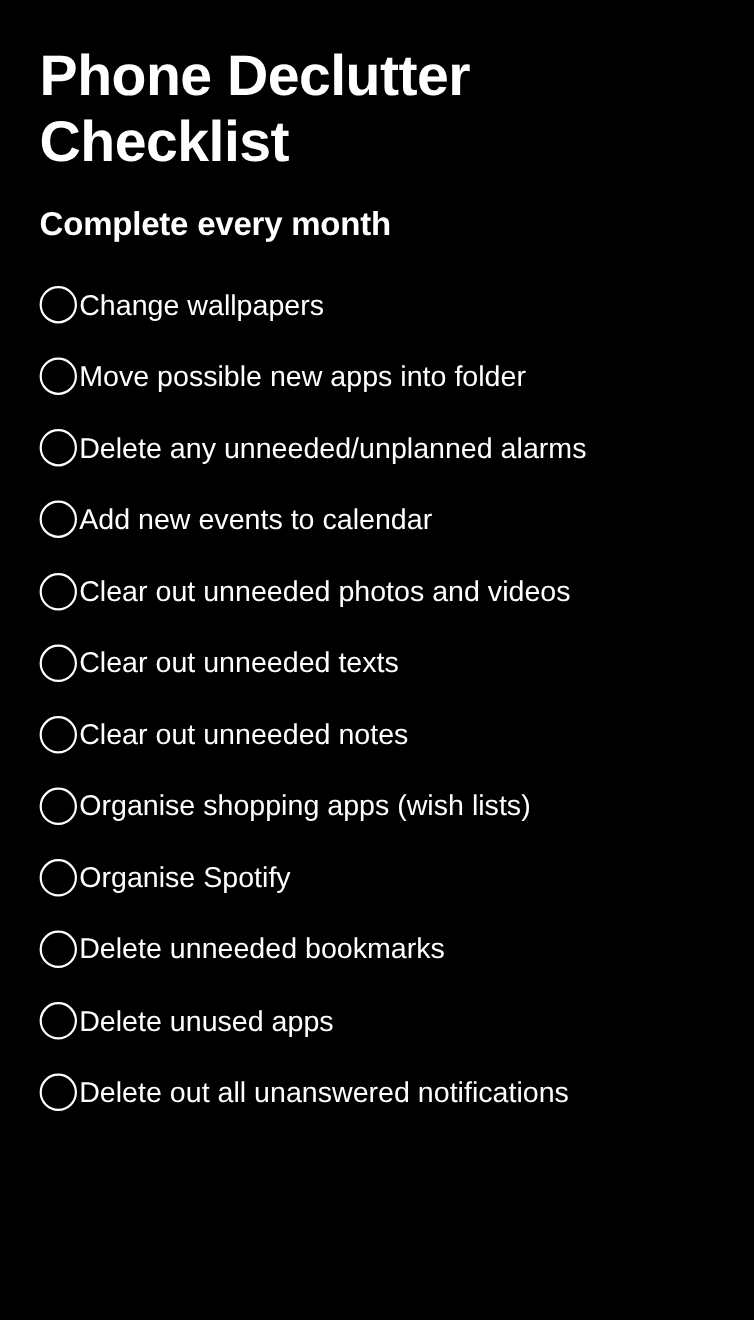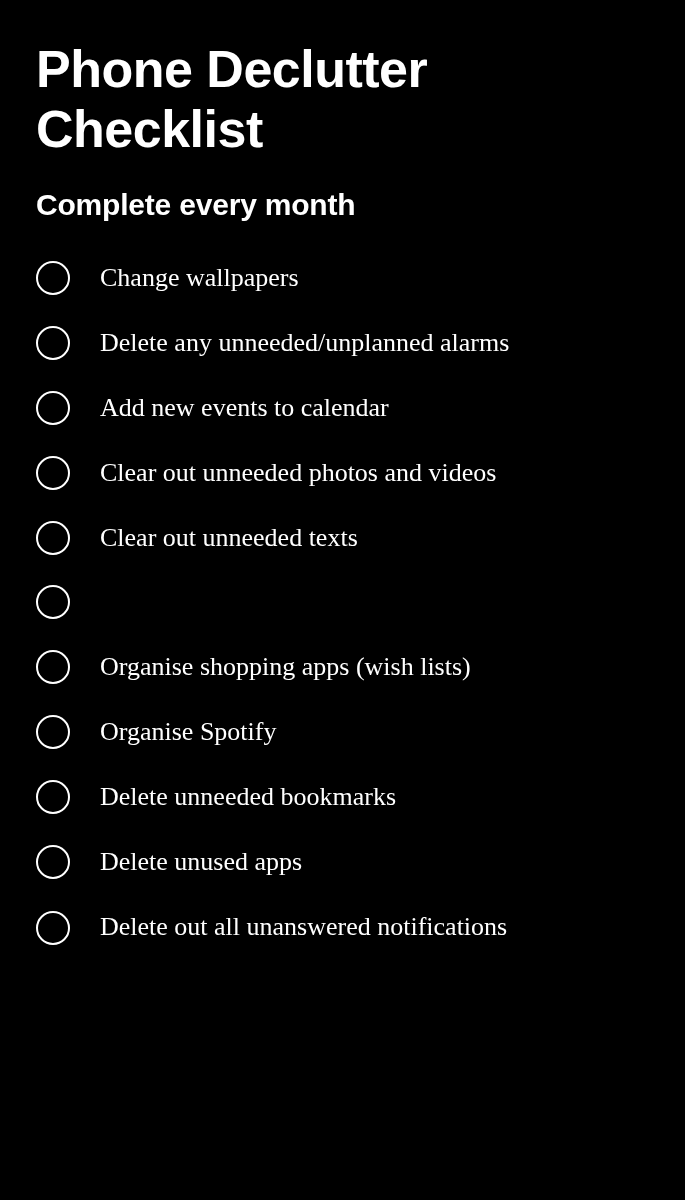--- a/index.html
+++ b/index.html
@@ -34,24 +34,23 @@
 
     .checklist {
       list-style: none;
       display: flex;
       flex-direction: column;
       gap: 0;
     }
 
     .checklist-item {
       display: flex;
-      align-items: flex-end;
+      align-items: center;
       padding: 14px 0;
-      gap: 30px;
-      font-family: Liberation Serif, serif;
+      gap: 2px;
     }
 
     .checkbox {
       width: 34px;
       height: 34px;
       min-width: 34px;
       border-radius: 50%;
       border: 2.5px solid #ffffff;
       background: transparent;
       margin-top: 2px;
@@ -74,36 +73,41 @@
 
 <h2 class="section-heading">Complete every month</h2>
 
 <ul class="checklist" id="checklist-container">
 <li class="checklist-item">
       <div class="checkbox"></div>
       <span class="item-label">Change wallpapers</span>
     </li>
     <li class="checklist-item">
       <div class="checkbox"></div>
+      <span class="item-label">Move possible new apps into folder</span>
+    </li>
+    <li class="checklist-item">
+      <div class="checkbox"></div>
       <span class="item-label">Delete any unneeded/unplanned alarms</span>
     </li>
     <li class="checklist-item">
       <div class="checkbox"></div>
       <span class="item-label">Add new events to calendar</span>
     </li>
     <li class="checklist-item">
       <div class="checkbox"></div>
       <span class="item-label">Clear out unneeded photos and videos</span>
     </li>
     <li class="checklist-item">
       <div class="checkbox"></div>
       <span class="item-label">Clear out unneeded texts</span>
     </li>
     <li class="checklist-item">
       <div class="checkbox"></div>
+      <span class="item-label">Clear out unneeded notes</span>
     </li>
     <li class="checklist-item">
       <div class="checkbox"></div>
       <span class="item-label">Organise shopping apps (wish lists)</span>
     </li>
     <li class="checklist-item">
       <div class="checkbox"></div>
       <span class="item-label">Organise Spotify</span>
     </li>
     <li class="checklist-item">

